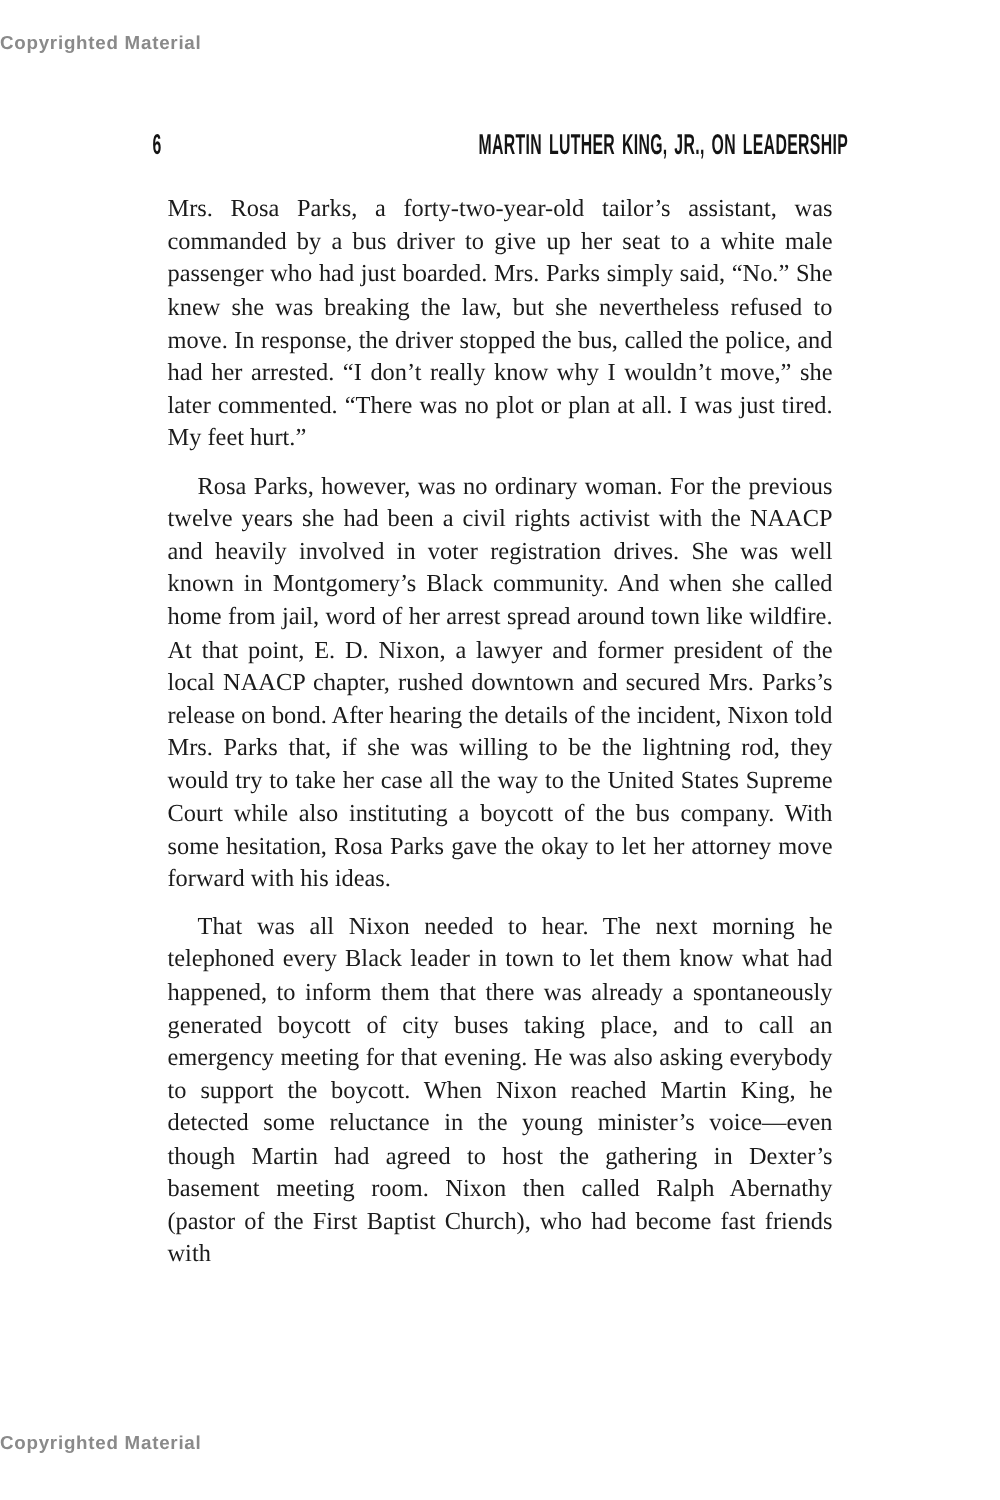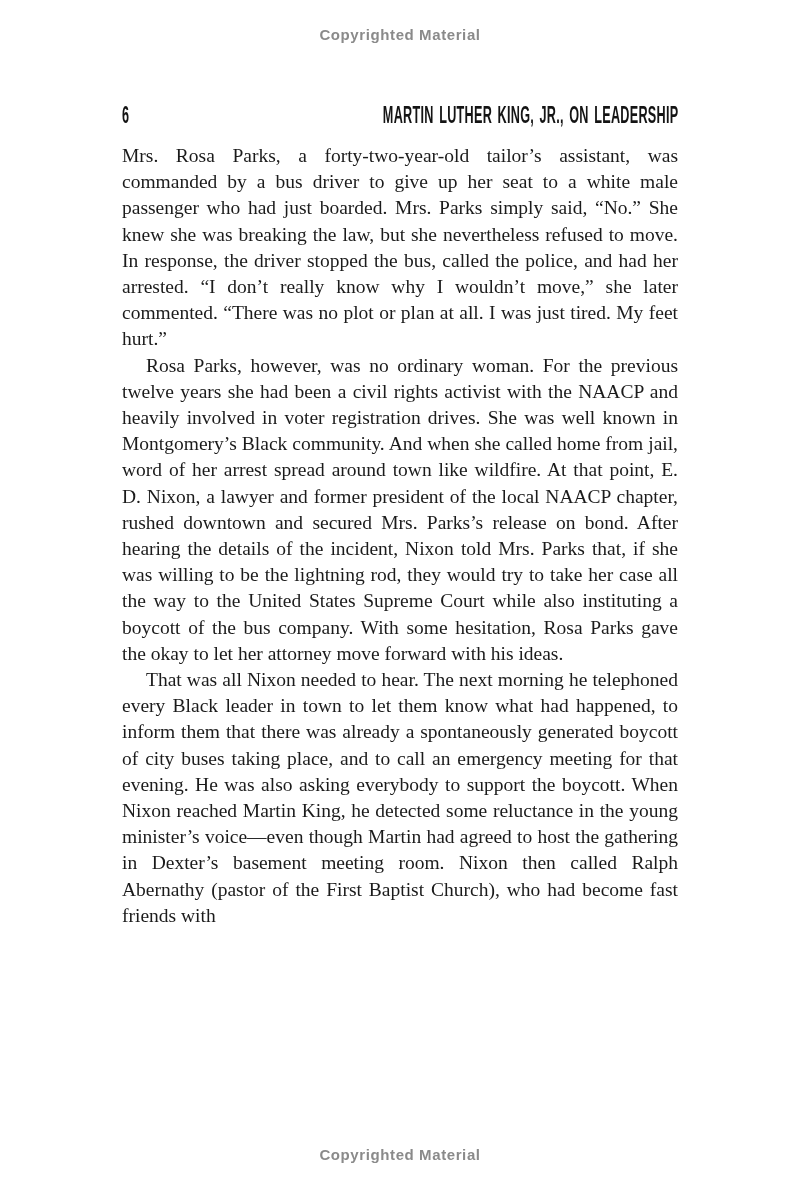--- a/index.html
+++ b/index.html
@@ -12,21 +12,20 @@
     width: 800px;
     height: 1200px;
     background: #ffffff;
     overflow: hidden;
     font-family: "Liberation Serif", serif;
   }
   .copyright {
     position: absolute;
     left: 0;
     width: 800px;
-    text-align: center;
     font-family: "Liberation Sans", sans-serif;
     font-weight: bold;
     font-size: 15px;
     letter-spacing: 0.6px;
     color: #8a8a8a;
   }
   .copyright.top { top: 26px; }
   .copyright.bottom { top: 1146px; }
 
   .running-header {
@@ -63,21 +62,21 @@
     left: 122px;
     top: 143px;
     width: 556px;
     color: #1b1b1b;
     font-family: "Liberation Serif", serif;
     font-size: 19.5px;
     line-height: 26.2px;
     text-align: justify;
   }
   .body-text p {
-    margin: 0;
+    margin: 12px;
     padding: 0;
   }
   .body-text p.indented {
     text-indent: 24px;
   }
 </style>
 </head>
 <body>
 
 <div class="page">

